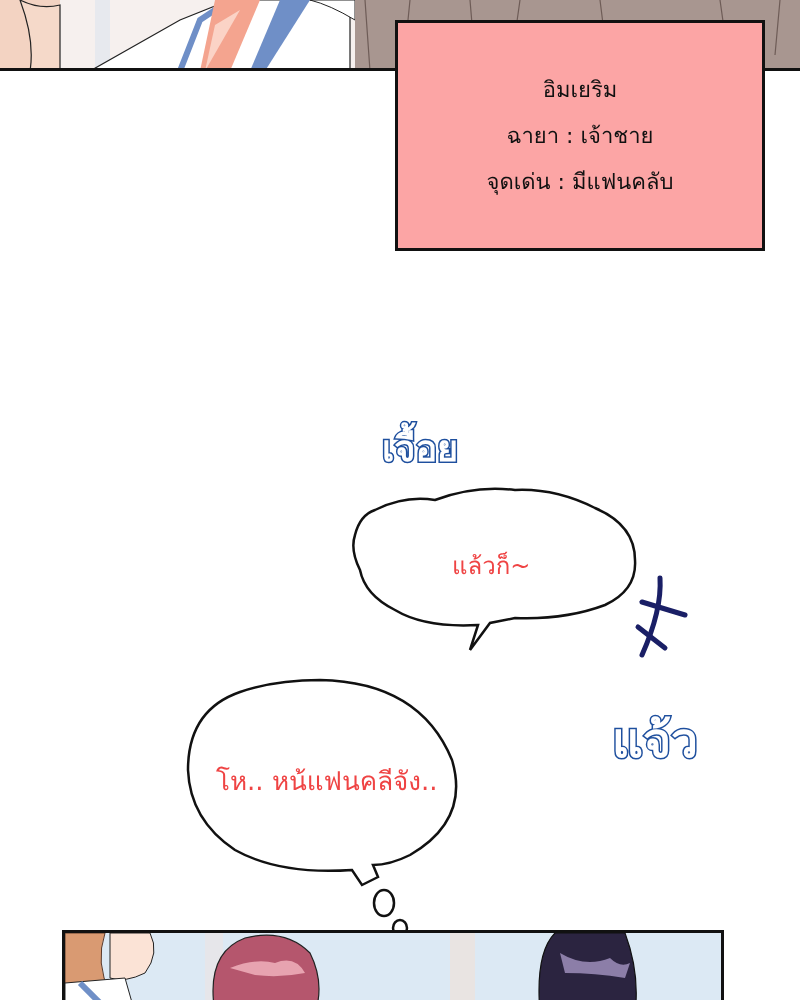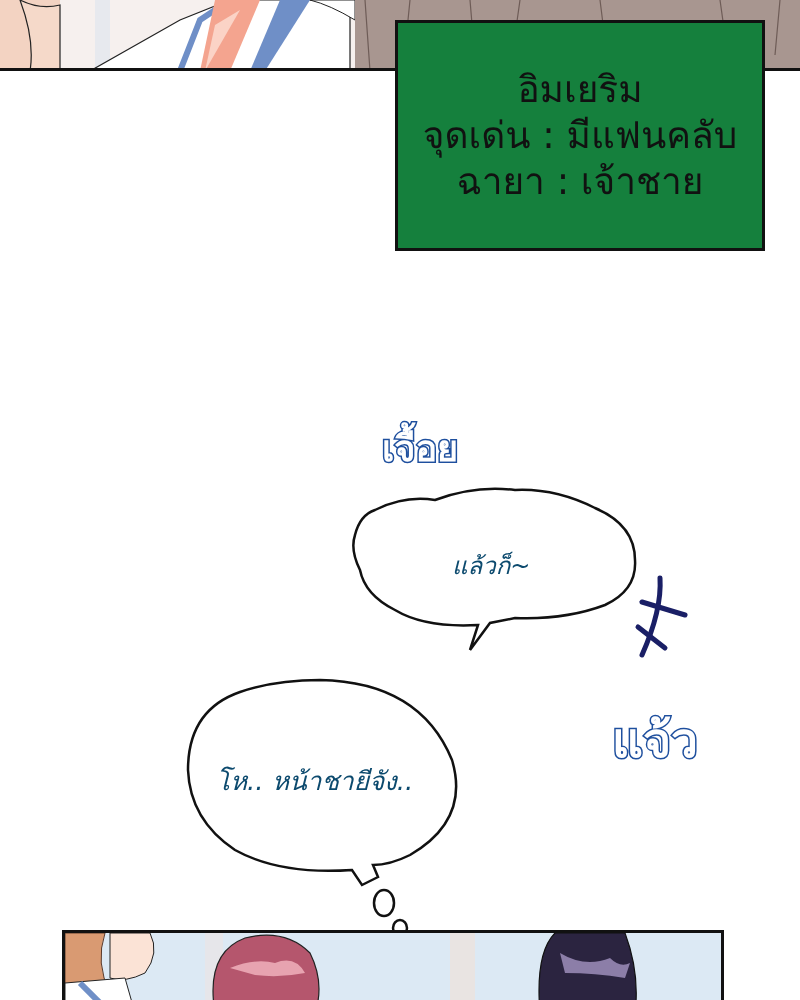--- a/index.html
+++ b/index.html
@@ -15,27 +15,27 @@
       box-sizing: border-box;
     }
     .panel-bottom {
       position: absolute; left: 62px; top: 930px; width: 662px; height: 80px;
       overflow: hidden; background: #dce9f4;
       border: 3px solid #111; box-sizing: border-box;
     }
     .abs { position: absolute; }
     .caption-box {
       position: absolute; left: 395px; top: 20px; width: 370px; height: 231px;
-      background: #15803d; border: 3px solid #111; box-sizing: border-box;
+      background: #fca5a5; border: 3px solid #111; box-sizing: border-box;
       display: flex; flex-direction: column; align-items: center; justify-content: center;
-      font-size: 37px; line-height: 46px; color: #111; z-index: 3;
+      font-size: 22px; line-height: 46px; color: #111; z-index: 3;
     }
     .caption-line { white-space: nowrap; }
     .bubble-text {
-      position: absolute; font-size: 24px; color: #0c4a6e; white-space: nowrap; font-style: italic;
+      position: absolute; font-size: 24px; color: #ef4444; white-space: nowrap;
     }
     .sfx {
       position: absolute; font-weight: bold; color: #fff; white-space: nowrap;
       -webkit-text-stroke: 3px #1e4f9e;
       paint-order: stroke fill;
       font-size: 38px;
     }
   </style>
 </head>
 <body>
@@ -53,22 +53,22 @@
     <path d="M280 0 L310 0 L265 71 L250 71Z" fill="#6f8fc7"></path>
     <path d="M310 0 L355 0 L355 20 Q330 5 310 0Z" fill="#fff" stroke="#222" stroke-width="1"></path>
     <rect x="355" y="0" width="195" height="71" fill="#ffffff"></rect>
     <rect x="355" y="0" width="445" height="71" fill="#a89690"></rect>
     <path d="M365 0 L370 71 M410 0 L405 50 M470 0 L475 60 M520 0 L510 71 M600 0 L605 40 M720 0 L730 71 M780 0 L775 55" stroke="#6e5c57" stroke-width="1.2" fill="none"></path>
   </svg>
 </div>
 
 <div class="caption-box">
   <div class="caption-line">อิมเยริม</div>
+  <div class="caption-line">ฉายา : เจ้าชาย</div>
   <div class="caption-line">จุดเด่น : มีแฟนคลับ</div>
-  <div class="caption-line">ฉายา : เจ้าชาย</div>
 </div>
 
 <svg class="abs" style="left:345px; top:480px;" width="300" height="175">
   <path d="M30 30 Q60 15 90 20 Q130 5 170 10 Q210 8 250 28 Q290 45 290 80 Q292 110 260 125 Q220 140 170 138 Q150 142 145 143 L125 170 L133 145 Q80 148 50 130 Q20 115 15 90 Q5 70 10 55 Q15 35 30 30Z" fill="#fff" stroke="#111" stroke-width="2.5"></path>
 </svg>
 <div class="bubble-text" style="left:452px; top:546px;">แล้วก็~</div>
 
 <div class="sfx" style="left:382px; top:420px; font-size:36px;">เจื้อย</div>
 
 <svg class="abs" style="left:630px; top:570px;" width="70" height="95">
@@ -77,21 +77,21 @@
   <path d="M8 57 L35 78" stroke="#1a1f66" stroke-width="5" stroke-linecap="round"></path>
 </svg>
 
 <div class="sfx" style="left:612px; top:702px; font-size:48px;">แจ้ว</div>
 
 <svg class="abs" style="left:180px; top:670px;" width="290" height="270">
   <path d="M140 10 Q240 12 272 90 Q290 150 230 185 Q210 195 193 195 L198 207 L182 215 L172 200 Q100 205 55 180 Q10 150 8 100 Q8 40 60 22 Q95 10 140 10Z" fill="#fff" stroke="#111" stroke-width="2.5"></path>
   <ellipse cx="204" cy="233" rx="10" ry="13" fill="#fff" stroke="#111" stroke-width="2.5"></ellipse>
   <ellipse cx="220" cy="258" rx="7" ry="8" fill="#fff" stroke="#111" stroke-width="2.5"></ellipse>
 </svg>
-<div class="bubble-text" style="left:216px; top:760px; font-size:26px;">โห.. หน้าชายีจัง..</div>
+<div class="bubble-text" style="left:216px; top:760px; font-size:26px;">โห.. หน้แฟนคลีจัง..</div>
 
 <div class="panel-bottom">
   <svg width="662" height="80">
     <rect x="0" y="0" width="662" height="80" fill="#dce9f4"></rect>
     <rect x="140" y="0" width="18" height="80" fill="#e6e6ea"></rect>
     <rect x="385" y="0" width="25" height="80" fill="#e9e4e2"></rect>
     <path d="M0 0 L40 0 Q30 30 45 60 L40 80 L0 80Z" fill="#d99a72" stroke="#5a3a2a" stroke-width="1"></path>
     <path d="M45 0 L85 0 Q95 20 80 40 Q60 50 45 45Z" fill="#fbe3d6" stroke="#222" stroke-width="1"></path>
     <path d="M0 50 L60 45 L70 80 L0 80Z" fill="#fff" stroke="#222" stroke-width="1"></path>
     <path d="M15 50 L45 80" stroke="#6f8fc7" stroke-width="6"></path>

